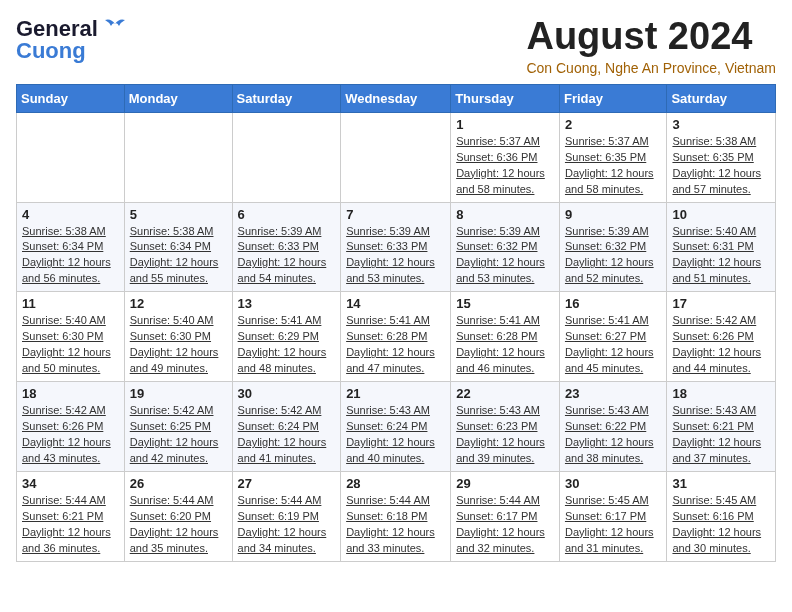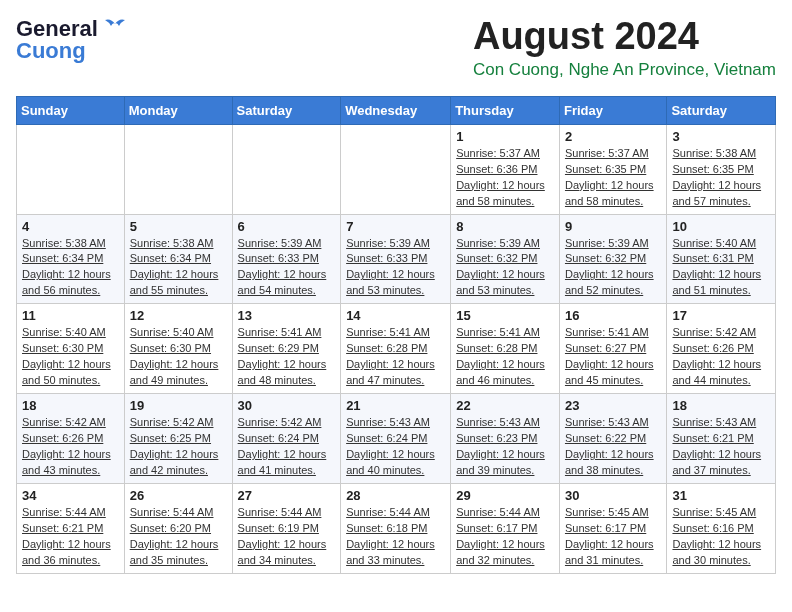--- a/index.html
+++ b/index.html
@@ -7,38 +7,38 @@
       font-family: Arial, sans-serif;
       background: #fff;
       width: 792px;
       min-height: 612px;
       padding: 16px;
     }
     .header-area {
       display: flex;
       justify-content: space-between;
       align-items: flex-start;
-      margin-bottom: 16px;
+      margin-bottom: 8px;
     }
     .logo {
       display: flex;
       flex-direction: column;
       align-items: flex-start;
     }
     .title-area {
     }
     .calendar-title {
       font-size: 38px;
       font-weight: bold;
       color: #222;
       line-height: 1.1;
     }
     .calendar-subtitle {
-      font-size: 17px;
-      color: #15803d;
+      font-size: 14px;
+      color: #a16207;
       margin-top: 2px;
     }
     .calendar {
       width: 100%;
       border-collapse: collapse;
       margin-top: 8px;
     }
     .calendar th {
       background: #3a7bd5;
       color: #fff;

